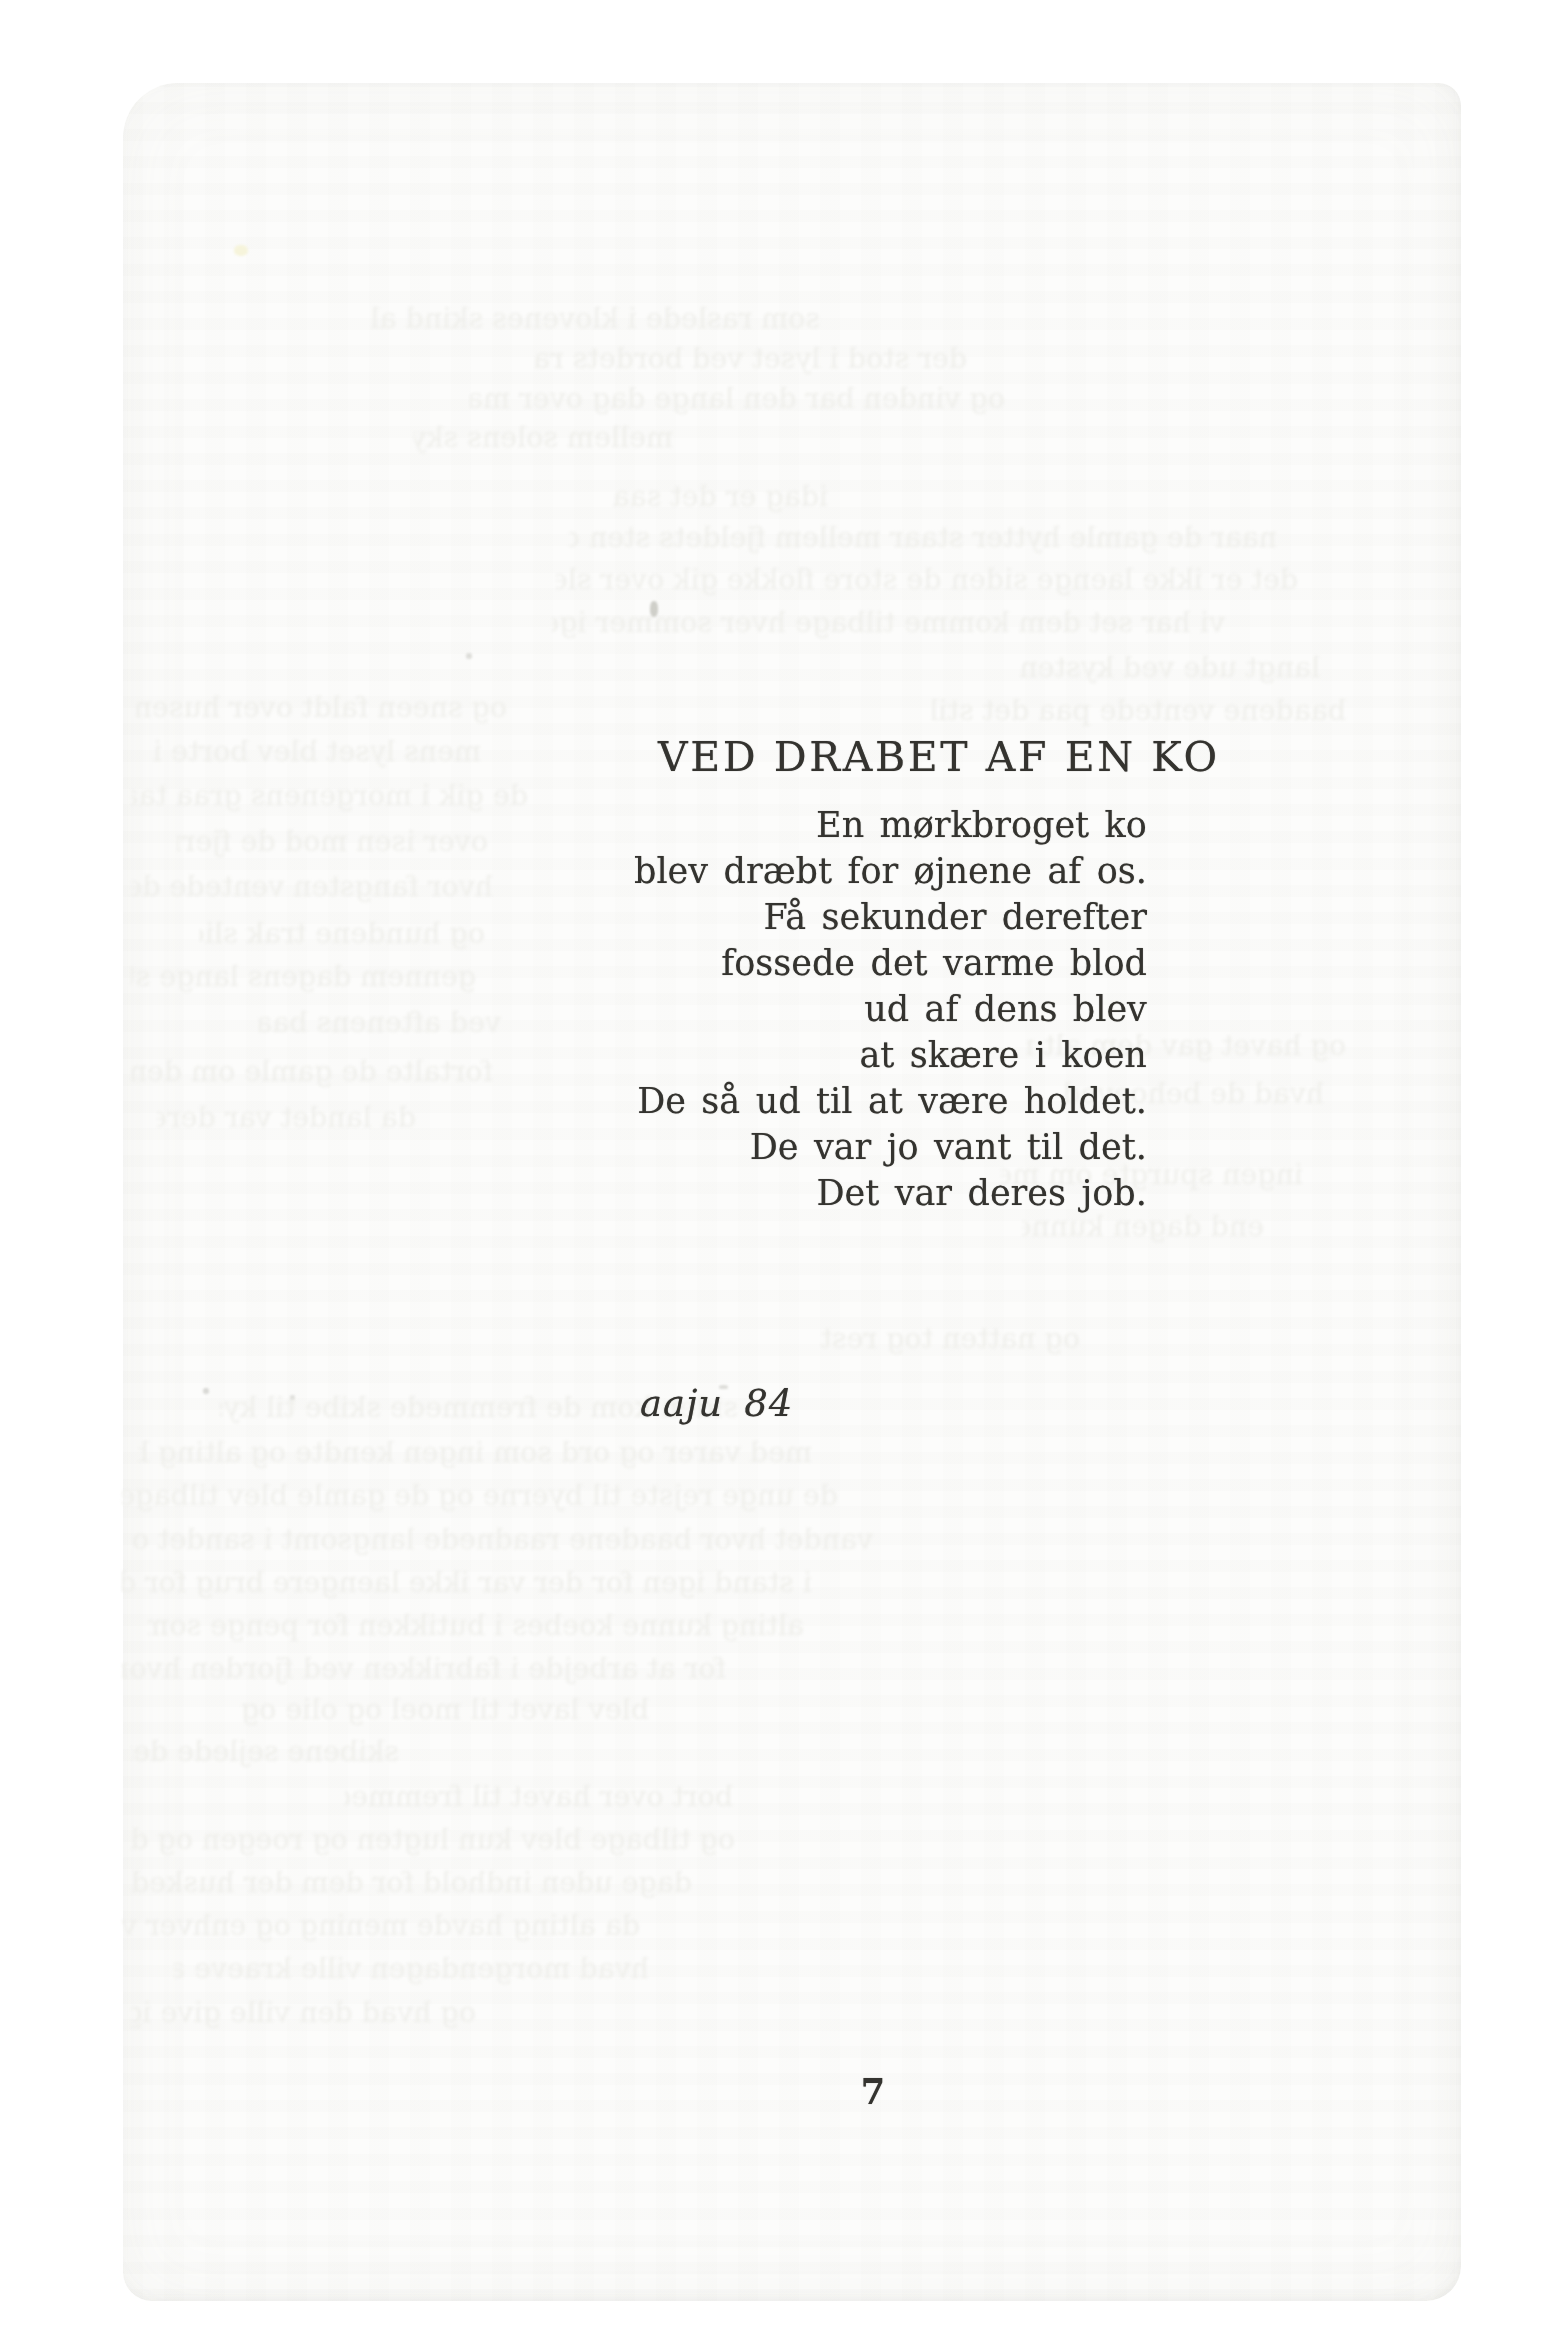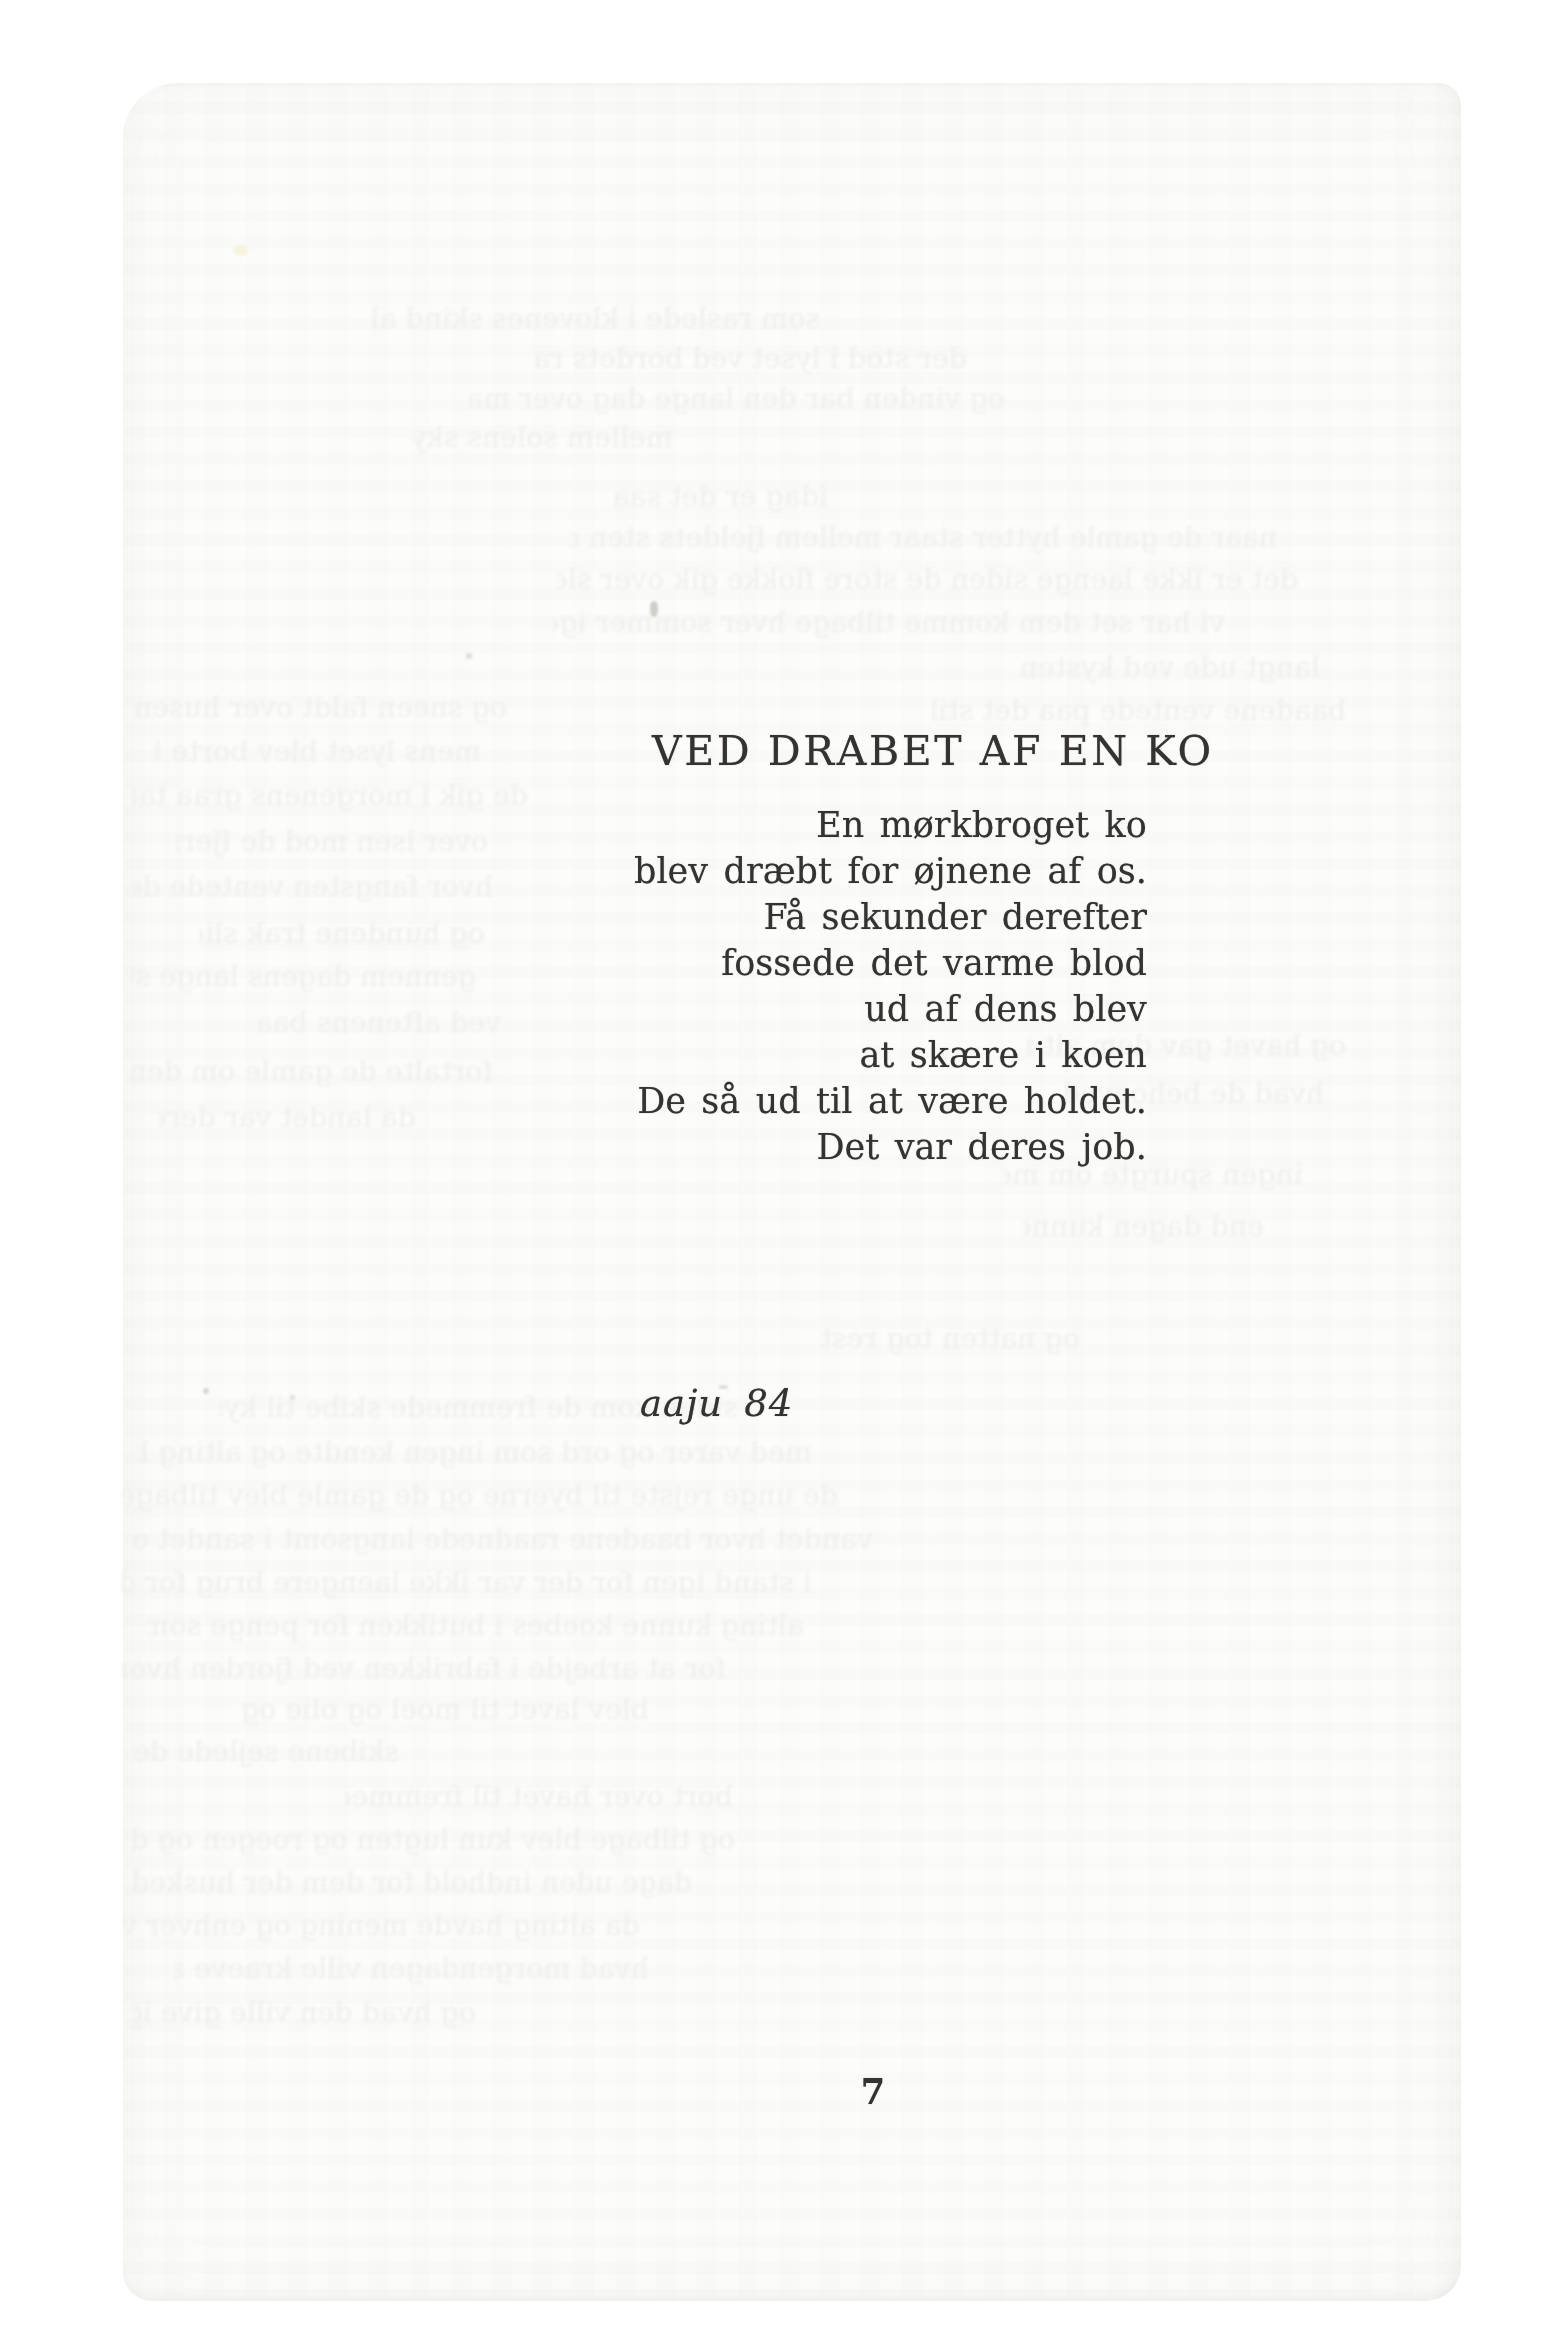--- a/index.html
+++ b/index.html
@@ -49,21 +49,21 @@
   }
   .speck {
     position: absolute;
     border-radius: 45%;
     filter: blur(0.9px);
   }
   .title {
     position: absolute;
     left: 523px;
     top: 640px;
-    margin: 6px;
+    margin: 12px;
     font-size: 41px;
     font-weight: normal;
     letter-spacing: 2.6px;
     line-height: 1.1;
     color: var(--ink, #34332f);
     text-shadow: 0 0 0.9px rgba(52,51,47,0.65);
     white-space: nowrap;
   }
   .poem {
     position: absolute;
@@ -161,20 +161,21 @@
     <h1 class="title">VED DRABET AF EN KO</h1>
 
     <div class="poem">
       <div class="poem-line">En mørkbroget ko</div>
       <div class="poem-line">blev dræbt for øjnene af os.</div>
       <div class="poem-line">Få sekunder derefter</div>
       <div class="poem-line">fossede det varme blod</div>
       <div class="poem-line">ud af dens blev</div>
       <div class="poem-line">at skære i koen</div>
       <div class="poem-line">De så ud til at være holdet.</div>
+      <div class="poem-line">De var jo vant til det.</div>
       <div class="poem-line">Det var deres job.</div>
     </div>
 
     <div class="attribution">aaju 84</div>
 
     <div class="pagenum">7</div>
   </div>
 </div>
 
 

